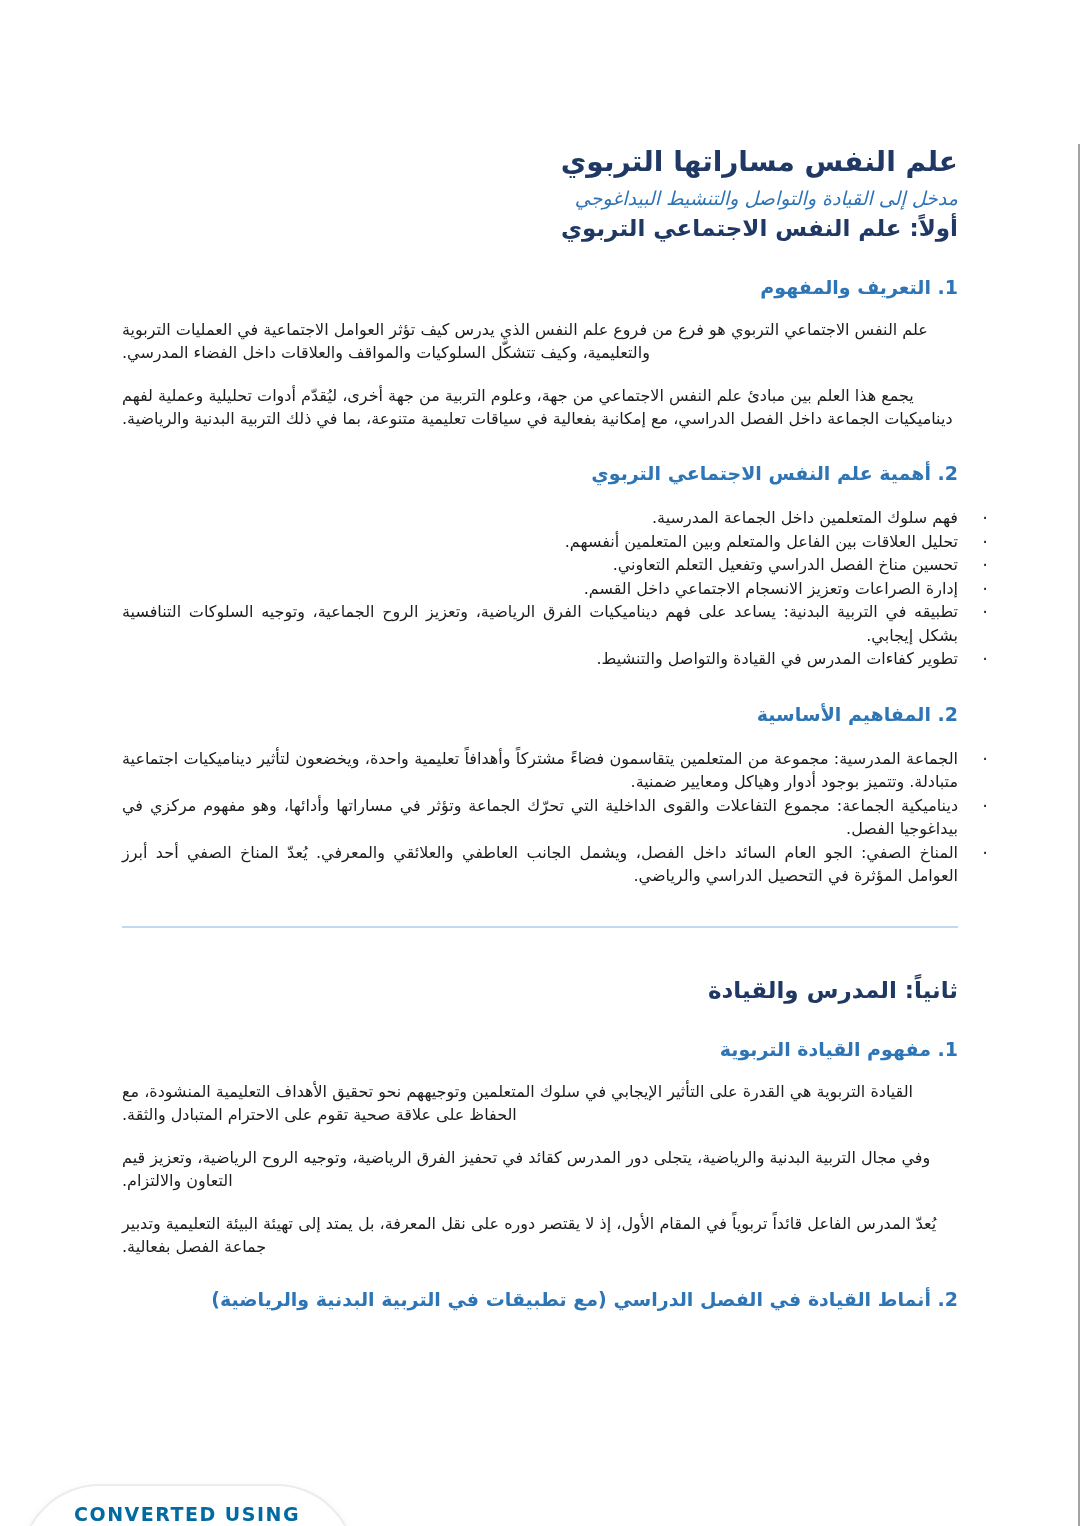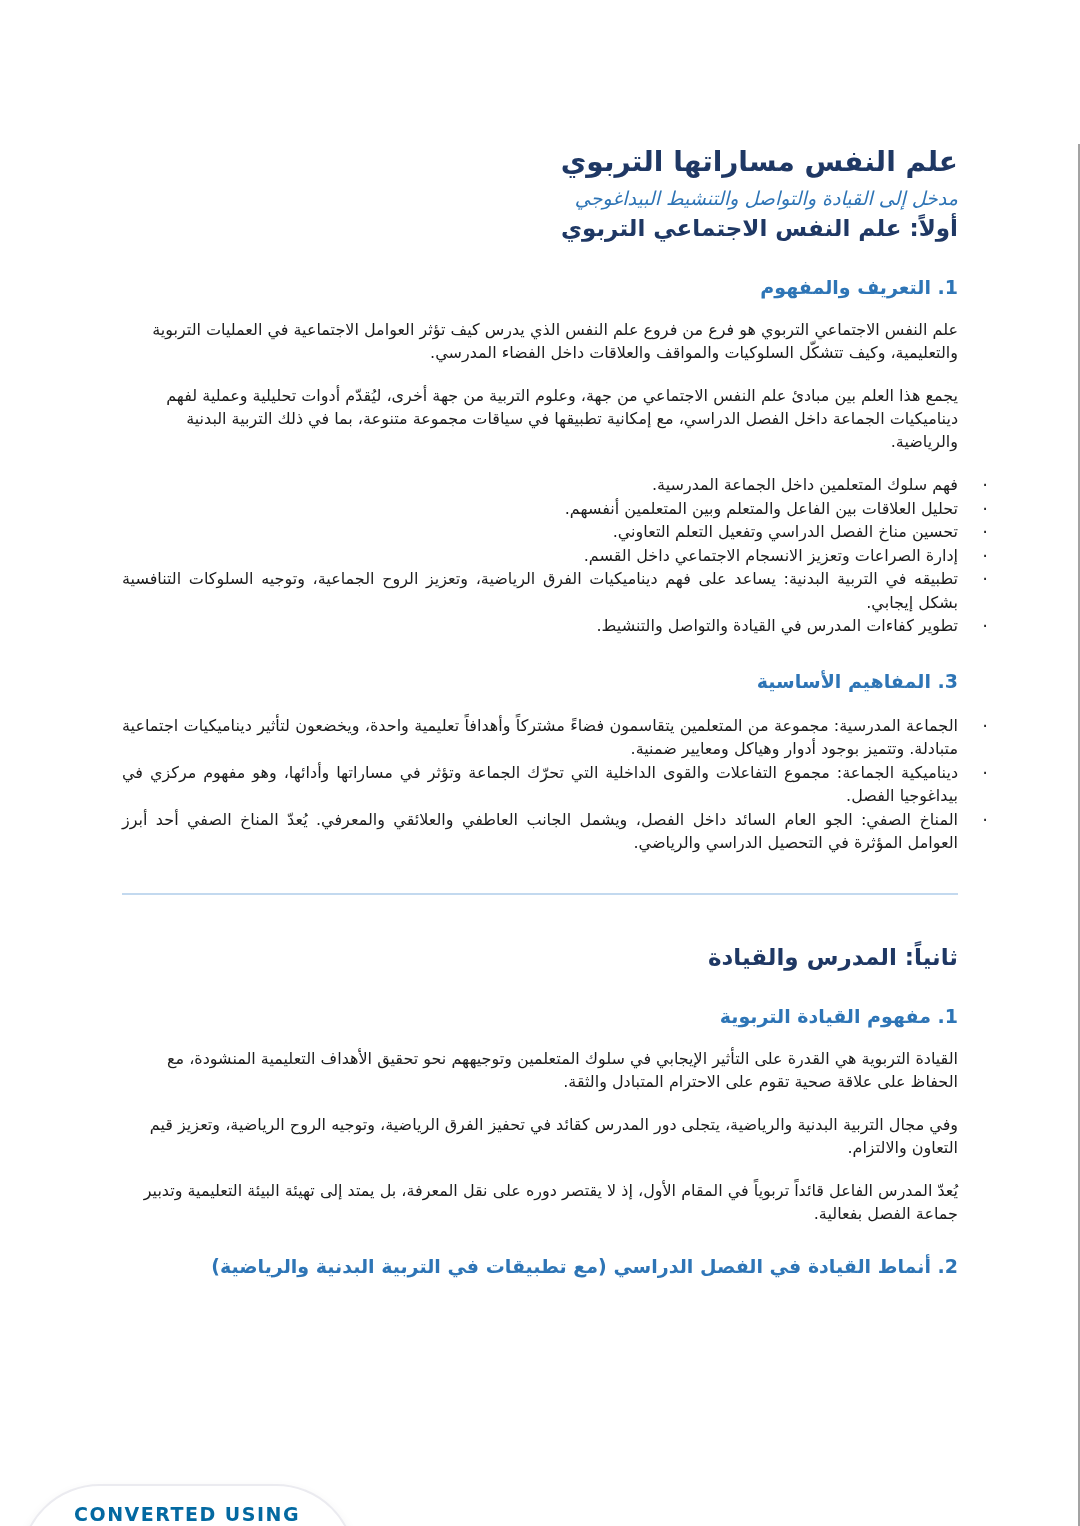--- a/index.html
+++ b/index.html
@@ -32,21 +32,21 @@
   h2.sec-heading {
     color: #1F3864; font-size: 23px; font-weight: bold; line-height: 32px;
     text-align: right;
   }
   h3.sub-heading {
     color: #2E75B6; font-size: 19px; font-weight: bold; line-height: 26px;
     margin-top: 30px; text-align: right;
   }
   p.body-par {
     font-size: 16px; line-height: 23px; margin-top: 18px;
-    text-align: right; color: #1c1c1c;
+    text-align: left; color: #1c1c1c;
   }
   p.body-par + p.body-par { margin-top: 20px; }
   ul.doc-list {
     list-style: none; margin-top: 20px;
   }
   ul.doc-list li {
     position: relative; font-size: 16px; line-height: 23.5px;
     text-align: justify; color: #1c1c1c;
   }
   ul.doc-list li::before {
@@ -88,32 +88,33 @@
 
     <header class="title-block">
       <h1 class="doc-title">علم النفس مساراتها التربوي</h1>
       <div class="doc-subtitle">مدخل إلى القيادة والتواصل والتنشيط البيداغوجي</div>
     </header>
 
     <h2 class="sec-heading">أولاً: علم النفس الاجتماعي التربوي</h2>
 
     <h3 class="sub-heading">1. التعريف والمفهوم</h3>
     <p class="body-par">علم النفس الاجتماعي التربوي هو فرع من فروع علم النفس الذي يدرس كيف تؤثر العوامل الاجتماعية في العمليات التربوية والتعليمية، وكيف تتشكّل السلوكيات والمواقف والعلاقات داخل الفضاء المدرسي.</p>
-    <p class="body-par">يجمع هذا العلم بين مبادئ علم النفس الاجتماعي من جهة، وعلوم التربية من جهة أخرى، ليُقدّم أدوات تحليلية وعملية لفهم ديناميكيات الجماعة داخل الفصل الدراسي، مع إمكانية تطبيقها في سياقات مجموعة متنوعة، بما في ذلك التربية البدنية والرياضية.</p>
+    <p class="body-par">يجمع هذا العلم بين مبادئ علم النفس الاجتماعي من جهة، وعلوم التربية من جهة أخرى، ليُقدّم أدوات تحليلية وعملية لفهم ديناميكيات الجماعة داخل الفصل الدراسي، مع إمكانية بفعالية في سياقات تعليمية متنوعة، بما في ذلك التربية البدنية والرياضية.</p>
 
+    <h3 class="sub-heading">2. أهمية علم النفس الاجتماعي التربوي</h3>
     <ul class="doc-list">
       <li>فهم سلوك المتعلمين داخل الجماعة المدرسية.</li>
       <li>تحليل العلاقات بين الفاعل والمتعلم وبين المتعلمين أنفسهم.</li>
       <li>تحسين مناخ الفصل الدراسي وتفعيل التعلم التعاوني.</li>
       <li>إدارة الصراعات وتعزيز الانسجام الاجتماعي داخل القسم.</li>
       <li>تطبيقه في التربية البدنية: يساعد على فهم ديناميكيات الفرق الرياضية، وتعزيز الروح الجماعية، وتوجيه السلوكات التنافسية بشكل إيجابي.</li>
       <li>تطوير كفاءات المدرس في القيادة والتواصل والتنشيط.</li>
     </ul>
 
-    <h3 class="sub-heading">3. المفاهيم الأساسية</h3>
+    <h3 class="sub-heading">2. المفاهيم الأساسية</h3>
     <ul class="doc-list">
       <li>الجماعة المدرسية: مجموعة من المتعلمين يتقاسمون فضاءً مشتركاً وأهدافاً تعليمية واحدة، ويخضعون لتأثير ديناميكيات اجتماعية متبادلة. وتتميز بوجود أدوار وهياكل ومعايير ضمنية.</li>
       <li>ديناميكية الجماعة: مجموع التفاعلات والقوى الداخلية التي تحرّك الجماعة وتؤثر في مساراتها وأدائها، وهو مفهوم مركزي في بيداغوجيا الفصل.</li>
       <li>المناخ الصفي: الجو العام السائد داخل الفصل، ويشمل الجانب العاطفي والعلائقي والمعرفي. يُعدّ المناخ الصفي أحد أبرز العوامل المؤثرة في التحصيل الدراسي والرياضي.</li>
     </ul>
 
     <hr class="divider">
 
     <h2 class="sec-heading sec2-heading">ثانياً: المدرس والقيادة</h2>
 

